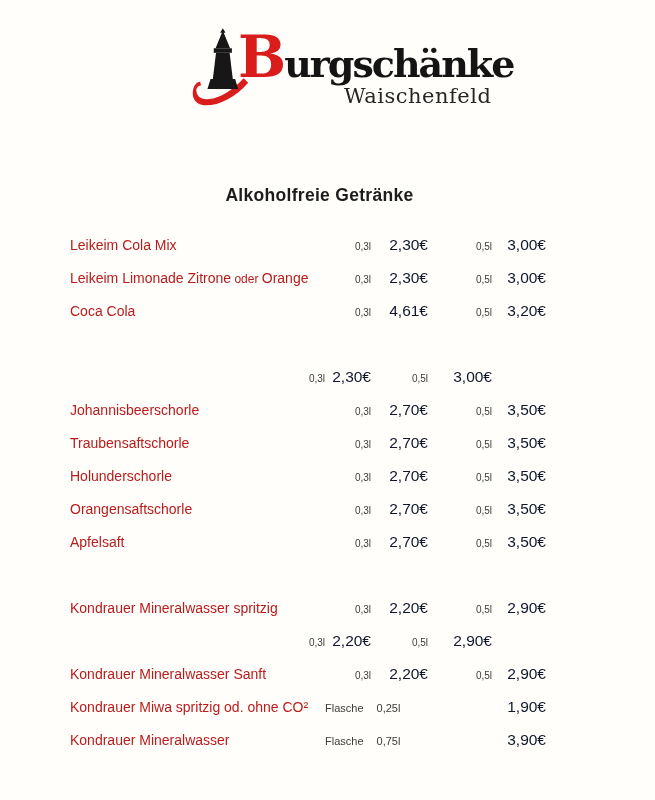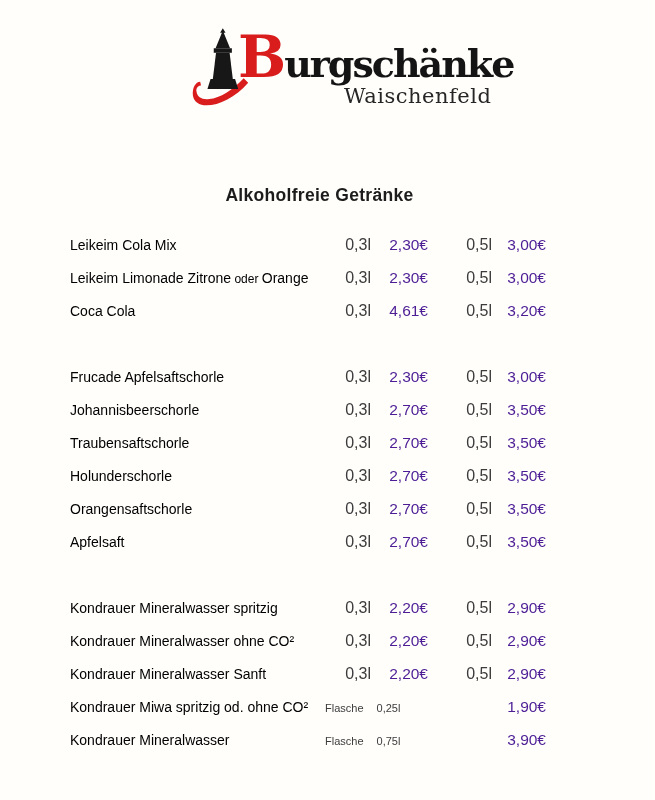--- a/index.html
+++ b/index.html
@@ -30,24 +30,24 @@
     font-size:17.5px;font-weight:bold;color:#1c1c1c;letter-spacing:.3px;
   }
 
   
   .menu{position:absolute;top:228px;left:70px;width:476px;}
   .group{margin-bottom:33px;}
   .row{
     display:grid;grid-template-columns:255px 46px 57px 64px 54px;
     align-items:baseline;height:33px;box-sizing:border-box;padding-top:8px;
   }
-  .name{font-size:14px;text-align:left;white-space:nowrap;color:#000000;}
+  .name{font-size:14px;text-align:left;white-space:nowrap;color:#b91c1c;}
   .name .small{font-size:12px;}
-  .size{font-size:16px;text-align:right;color:#3c3c3c;}
-  .price{font-size:15.5px;text-align:right;color:#4c1d95;}
+  .size{font-size:10px;text-align:right;color:#3c3c3c;}
+  .price{font-size:15.5px;text-align:right;color:#0f172a;}
   .bottle-cell{grid-column:2/5;text-align:left;font-size:11px;color:#3c3c3c;white-space:nowrap;}
   .bottle-cell .bsize{margin-left:13px;}
 </style>
 </head>
 <body>
 
 <div class="page">
 
   <div class="logo">
     <svg class="tower" viewBox="0 0 64 92" aria-hidden="true">
@@ -84,21 +84,20 @@
         <div class="row">
           <div class="name">Coca Cola</div>
           <div class="size">0,3l</div>
           <div class="price">4,61€</div>
           <div class="size">0,5l</div>
           <div class="price">3,20€</div>
         </div>
       </div>
       <div class="group">
         <div class="row">
-          <div class="name">Frucade Apfelsaftschorle</div>
           <div class="size">0,3l</div>
           <div class="price">2,30€</div>
           <div class="size">0,5l</div>
           <div class="price">3,00€</div>
         </div>
         <div class="row">
           <div class="name">Johannisbeerschorle</div>
           <div class="size">0,3l</div>
           <div class="price">2,70€</div>
           <div class="size">0,5l</div>
@@ -135,21 +134,20 @@
       </div>
       <div class="group">
         <div class="row">
           <div class="name">Kondrauer Mineralwasser spritzig</div>
           <div class="size">0,3l</div>
           <div class="price">2,20€</div>
           <div class="size">0,5l</div>
           <div class="price">2,90€</div>
         </div>
         <div class="row">
-          <div class="name">Kondrauer Mineralwasser ohne CO²</div>
           <div class="size">0,3l</div>
           <div class="price">2,20€</div>
           <div class="size">0,5l</div>
           <div class="price">2,90€</div>
         </div>
         <div class="row">
           <div class="name">Kondrauer Mineralwasser Sanft</div>
           <div class="size">0,3l</div>
           <div class="price">2,20€</div>
           <div class="size">0,5l</div>

